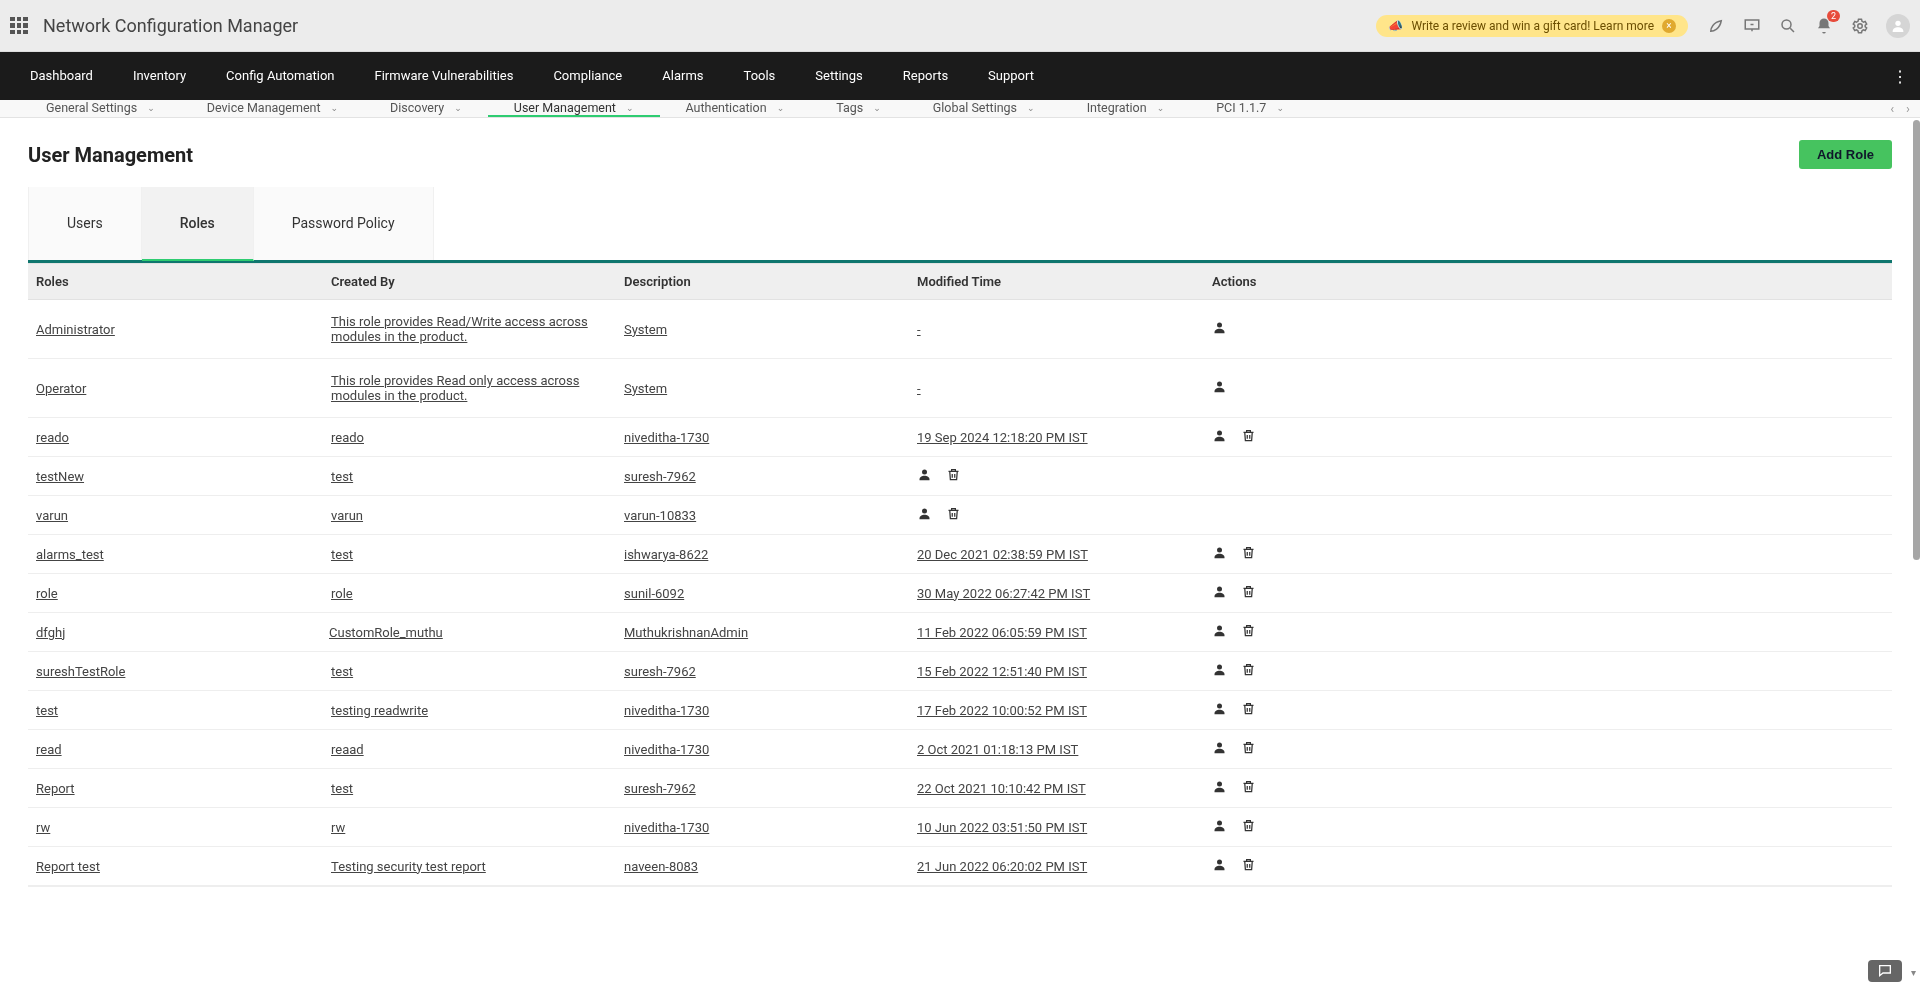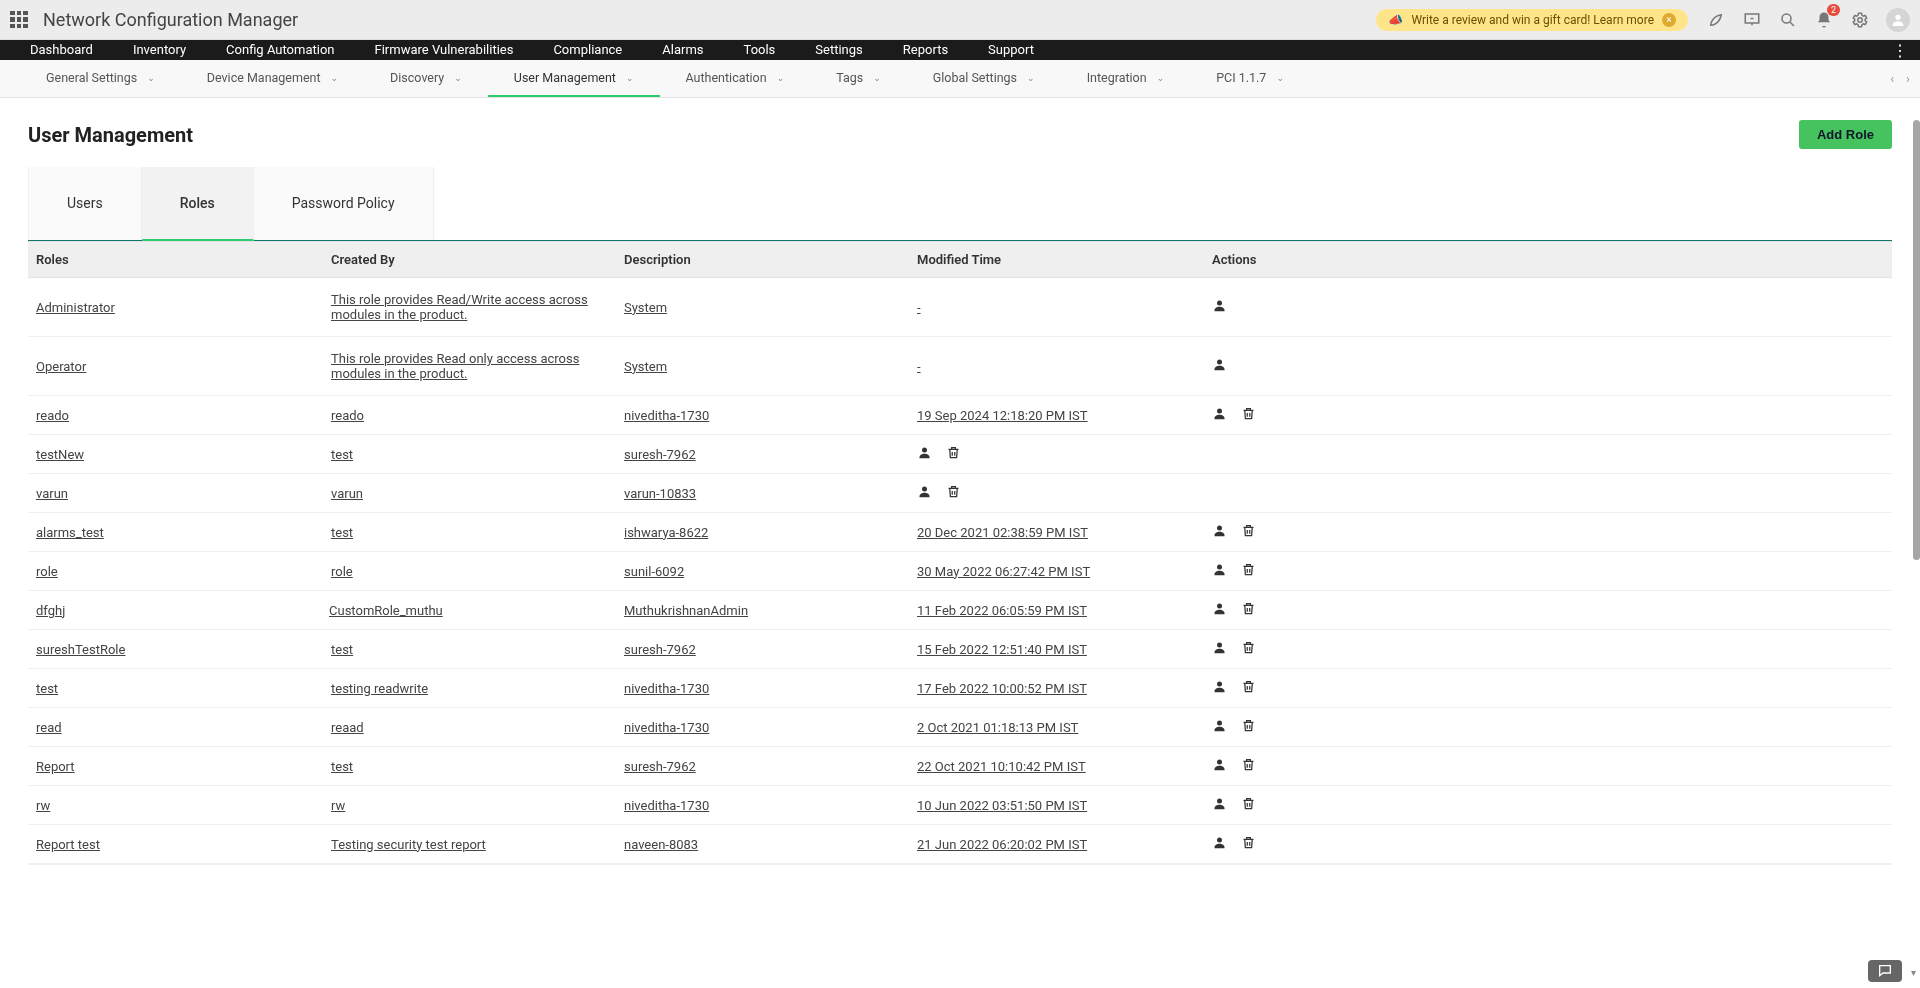--- a/index.html
+++ b/index.html
@@ -8,21 +8,21 @@
     background: #fff;
     color: #333;
     font-size: 13px;
     overflow-x: hidden;
   }
 
   
   .top-header {
     display: flex;
     align-items: center;
-    height: 40px;
+    height: 52px;
     background: #ececec;
     padding: 0 10px;
     border-bottom: 1px solid #ddd;
   }
   .apps-grid {
     width: 18px; height: 18px;
     display: grid;
     grid-template-columns: repeat(3,1fr);
     grid-template-rows: repeat(3,1fr);
     gap: 2px;
@@ -93,21 +93,21 @@
     background: #d5d5d5;
     display: flex;
     align-items: center;
     justify-content: center;
     color: #fff;
   }
 
   
   .main-nav {
     background: #1b1b1b;
-    height: 20px;
+    height: 48px;
     display: flex;
     align-items: center;
     padding: 0 0 0 10px;
     position: relative;
   }
   .main-nav .nav-item {
     color: #fff;
     font-size: 13px;
     padding: 0 20px;
     line-height: 32px;
@@ -118,21 +118,21 @@
     color: #fff;
     padding: 0 12px;
     cursor: pointer;
     font-size: 16px;
   }
 
   
   .sub-nav {
     background: #f8f8f8;
     border-bottom: 1px solid #e3e3e3;
-    height: 38px;
+    height: 18px;
     display: flex;
     align-items: stretch;
     padding: 0 10px 0 20px;
   }
   .sub-nav .sub-item {
     display: flex;
     align-items: center;
     gap: 10px;
     padding: 0 26px;
     font-size: 12.5px;
@@ -179,21 +179,21 @@
     border-radius: 3px;
     padding: 7px 18px;
     font-size: 13px;
     font-weight: 600;
     cursor: pointer;
   }
 
   
   .tabs {
     display: flex;
-    border-bottom: 1px solid #0f766e;
+    border-bottom: 3px solid #0f766e;
   }
   .tab {
     padding: 28px 38px;
     font-size: 14px;
     color: #333;
     cursor: pointer;
     background: #fafafa;
     border-right: 1px solid #f0f0f0;
   }
   .tab.active {

